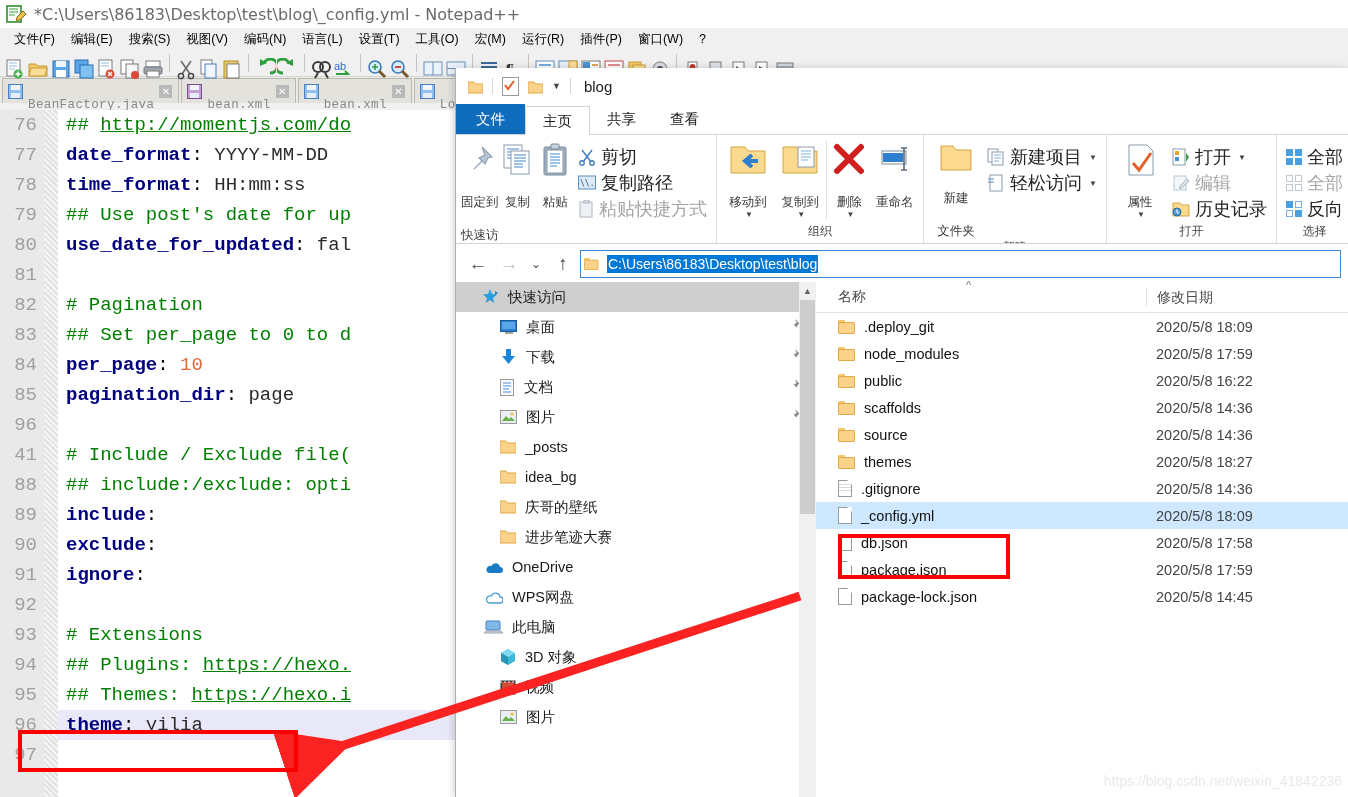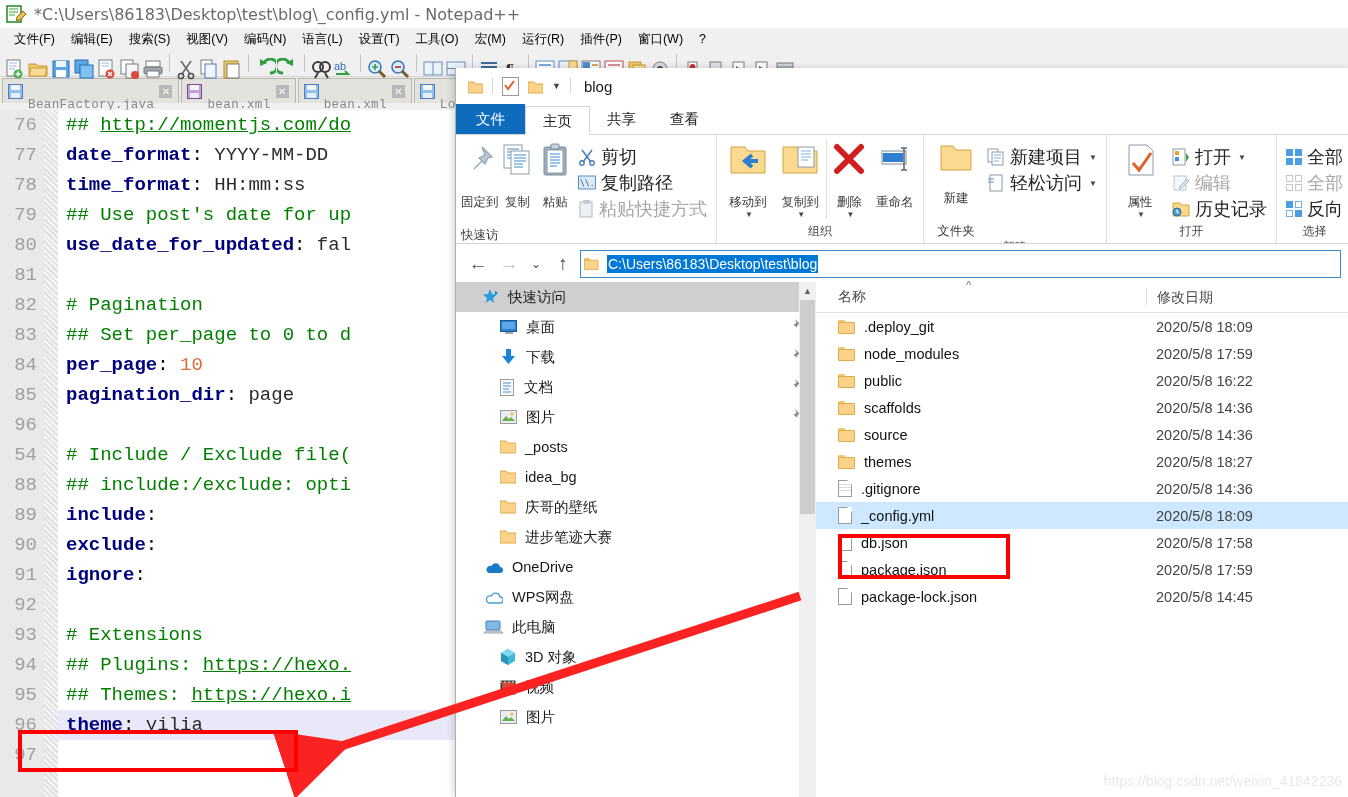--- a/index.html
+++ b/index.html
@@ -330,21 +330,21 @@
         <div class="lnum">77</div>
         <div class="lnum">78</div>
         <div class="lnum">79</div>
         <div class="lnum">80</div>
         <div class="lnum">81</div>
         <div class="lnum">82</div>
         <div class="lnum">83</div>
         <div class="lnum">84</div>
         <div class="lnum">85</div>
         <div class="lnum">96</div>
-        <div class="lnum">54</div>
+        <div class="lnum">41</div>
         <div class="lnum">88</div>
         <div class="lnum">89</div>
         <div class="lnum">90</div>
         <div class="lnum">91</div>
         <div class="lnum">92</div>
         <div class="lnum">93</div>
         <div class="lnum">94</div>
         <div class="lnum">95</div>
         <div class="lnum">96</div>
         <div class="lnum">97</div>

